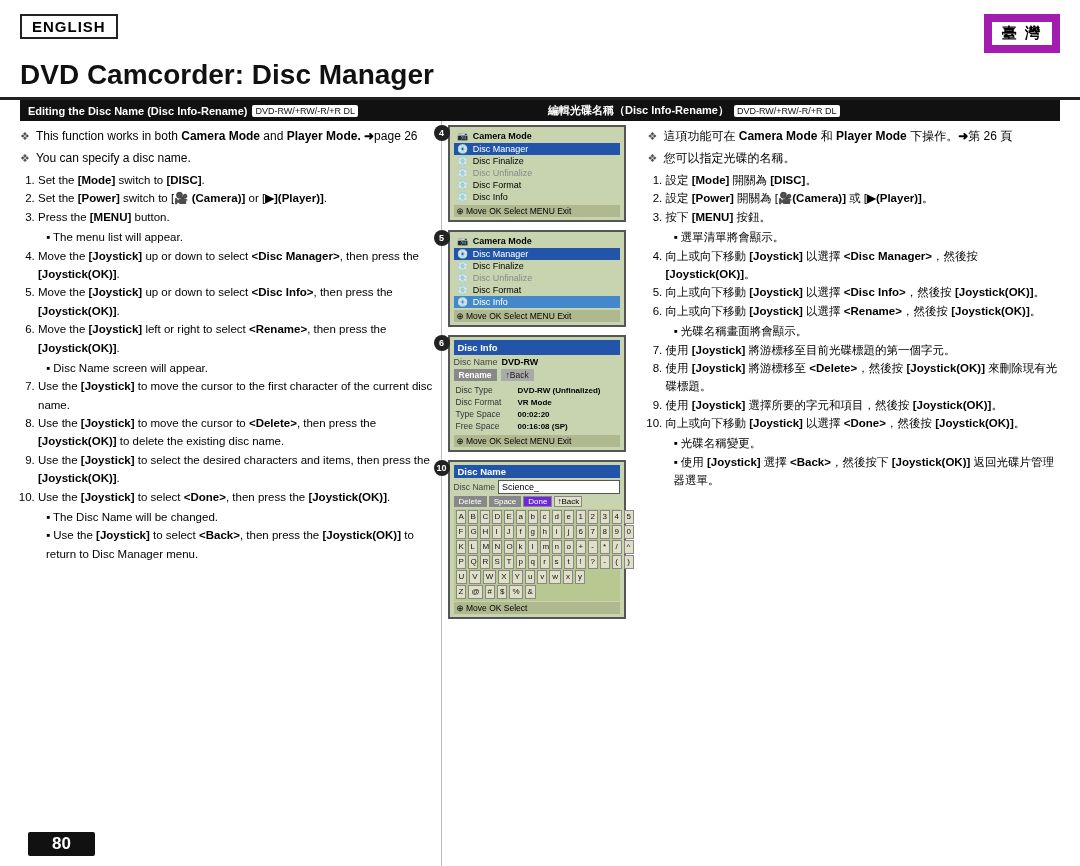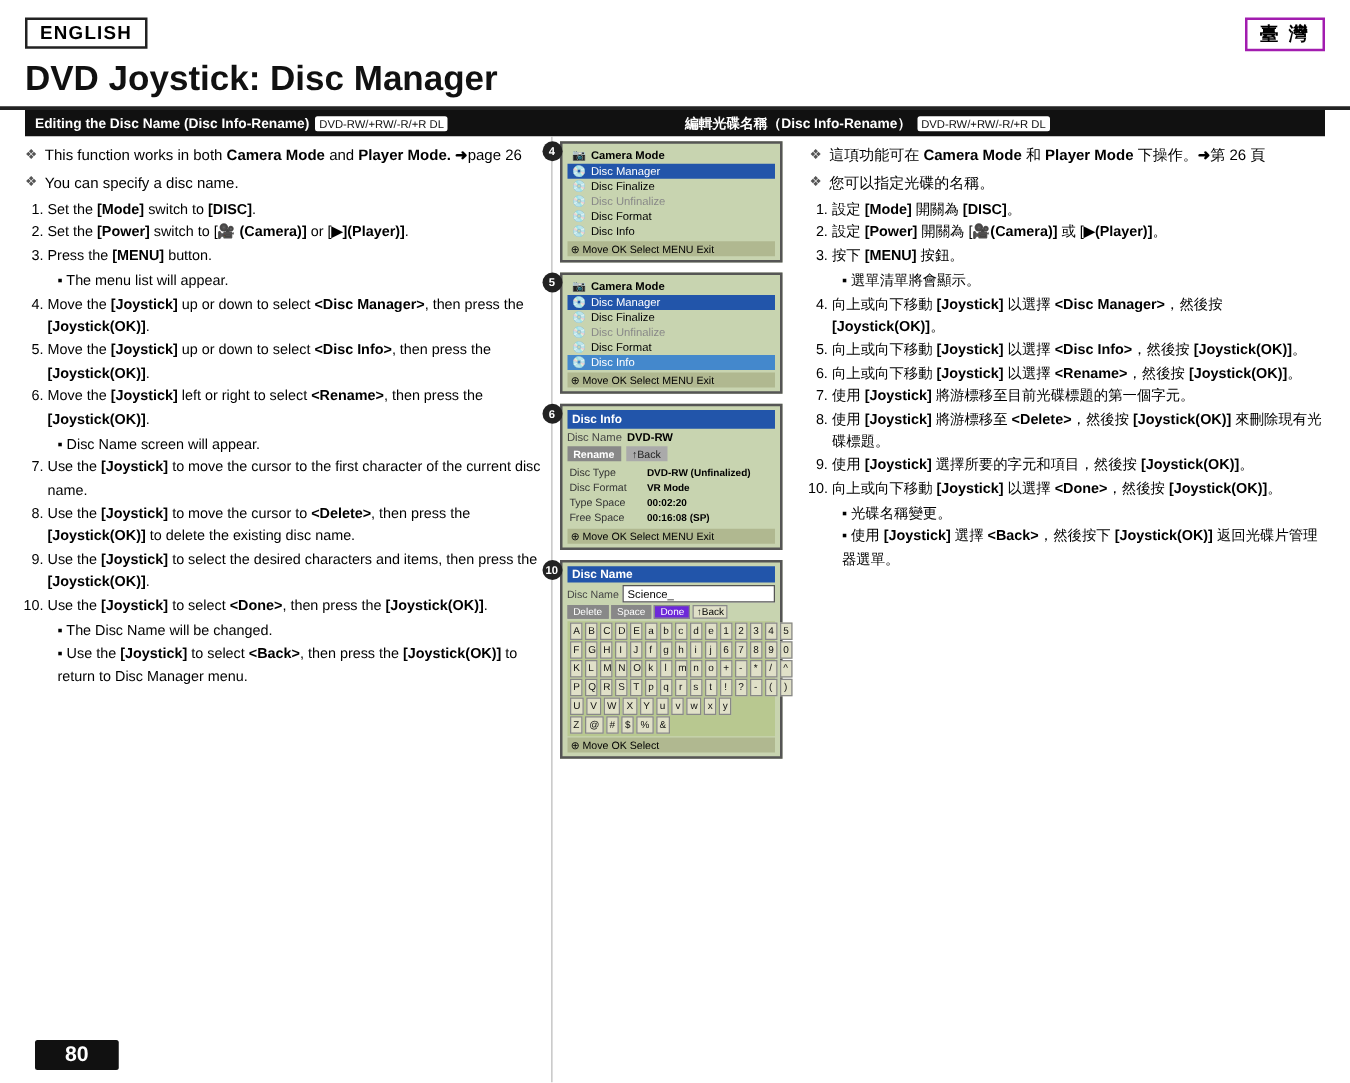--- a/index.html
+++ b/index.html
@@ -34,21 +34,21 @@
       border: 2px solid #222;
       padding: 2px 10px;
       font-weight: bold;
       font-size: 15px;
       letter-spacing: 1px;
       align-self: flex-start;
       margin-top: 4px;
     }
 
     .taiwan-badge {
-      border: 2px solid #a21caf;
+      border: 8px solid #a21caf;
       padding: 2px 10px;
       font-weight: bold;
       font-size: 15px;
       letter-spacing: 2px;
       align-self: flex-start;
       margin-top: 4px;
       margin-left: auto;
     }
 
     
@@ -362,21 +362,21 @@
 <body>
 
 <div class="page">
 
   <div class="header-row">
     <span class="english-badge">ENGLISH</span>
     <span class="taiwan-badge">臺 灣</span>
   </div>
 
   <div class="title-row">
-    <span class="title-left">DVD Joystick: Disc Manager</span>
+    <span class="title-left">DVD Camcorder: Disc Manager</span>
   </div>
 
   <div class="section-bar-wrap">
     <div class="section-bar-left">
       <span>Editing the Disc Name (Disc Info-Rename)</span>
       <span class="dvd-badge">DVD-RW/+RW/-R/+R DL</span>
     </div>
     <div class="section-bar-right">
       <span>編輯光碟名稱（Disc Info-Rename）</span>
       <span class="dvd-badge">DVD-RW/+RW/-R/+R DL</span>
@@ -642,20 +642,23 @@
         <li>設定 <strong>[Mode]</strong> 開關為 <strong>[DISC]</strong>。</li>
         <li>設定 <strong>[Power]</strong> 開關為 [<strong>🎥(Camera)]</strong> 或 [<strong>▶(Player)]</strong>。</li>
         <li>按下 <strong>[MENU]</strong> 按鈕。
           <ul class="sub-bullet">
               <li>選單清單將會顯示。</li>
             </ul>
         </li>
         <li>向上或向下移動 <strong>[Joystick]</strong> 以選擇 <strong>&lt;Disc Manager&gt;</strong>，然後按 <strong>[Joystick(OK)]</strong>。</li>
         <li>向上或向下移動 <strong>[Joystick]</strong> 以選擇 <strong>&lt;Disc Info&gt;</strong>，然後按 <strong>[Joystick(OK)]</strong>。</li>
         <li>向上或向下移動 <strong>[Joystick]</strong> 以選擇 <strong>&lt;Rename&gt;</strong>，然後按 <strong>[Joystick(OK)]</strong>。
+          <ul class="sub-bullet">
+              <li>光碟名稱畫面將會顯示。</li>
+            </ul>
         </li>
         <li>使用 <strong>[Joystick]</strong> 將游標移至目前光碟標題的第一個字元。</li>
         <li>使用 <strong>[Joystick]</strong> 將游標移至 <strong>&lt;Delete&gt;</strong>，然後按 <strong>[Joystick(OK)]</strong> 來刪除現有光碟標題。</li>
         <li>使用 <strong>[Joystick]</strong> 選擇所要的字元和項目，然後按 <strong>[Joystick(OK)]</strong>。</li>
         <li>向上或向下移動 <strong>[Joystick]</strong> 以選擇 <strong>&lt;Done&gt;</strong>，然後按 <strong>[Joystick(OK)]</strong>。
           <ul class="sub-bullet">
             <li>光碟名稱變更。</li>
             <li>使用 <strong>[Joystick]</strong> 選擇 <strong>&lt;Back&gt;</strong>，然後按下 <strong>[Joystick(OK)]</strong> 返回光碟片管理器選單。</li>
           </ul>
         </li>

